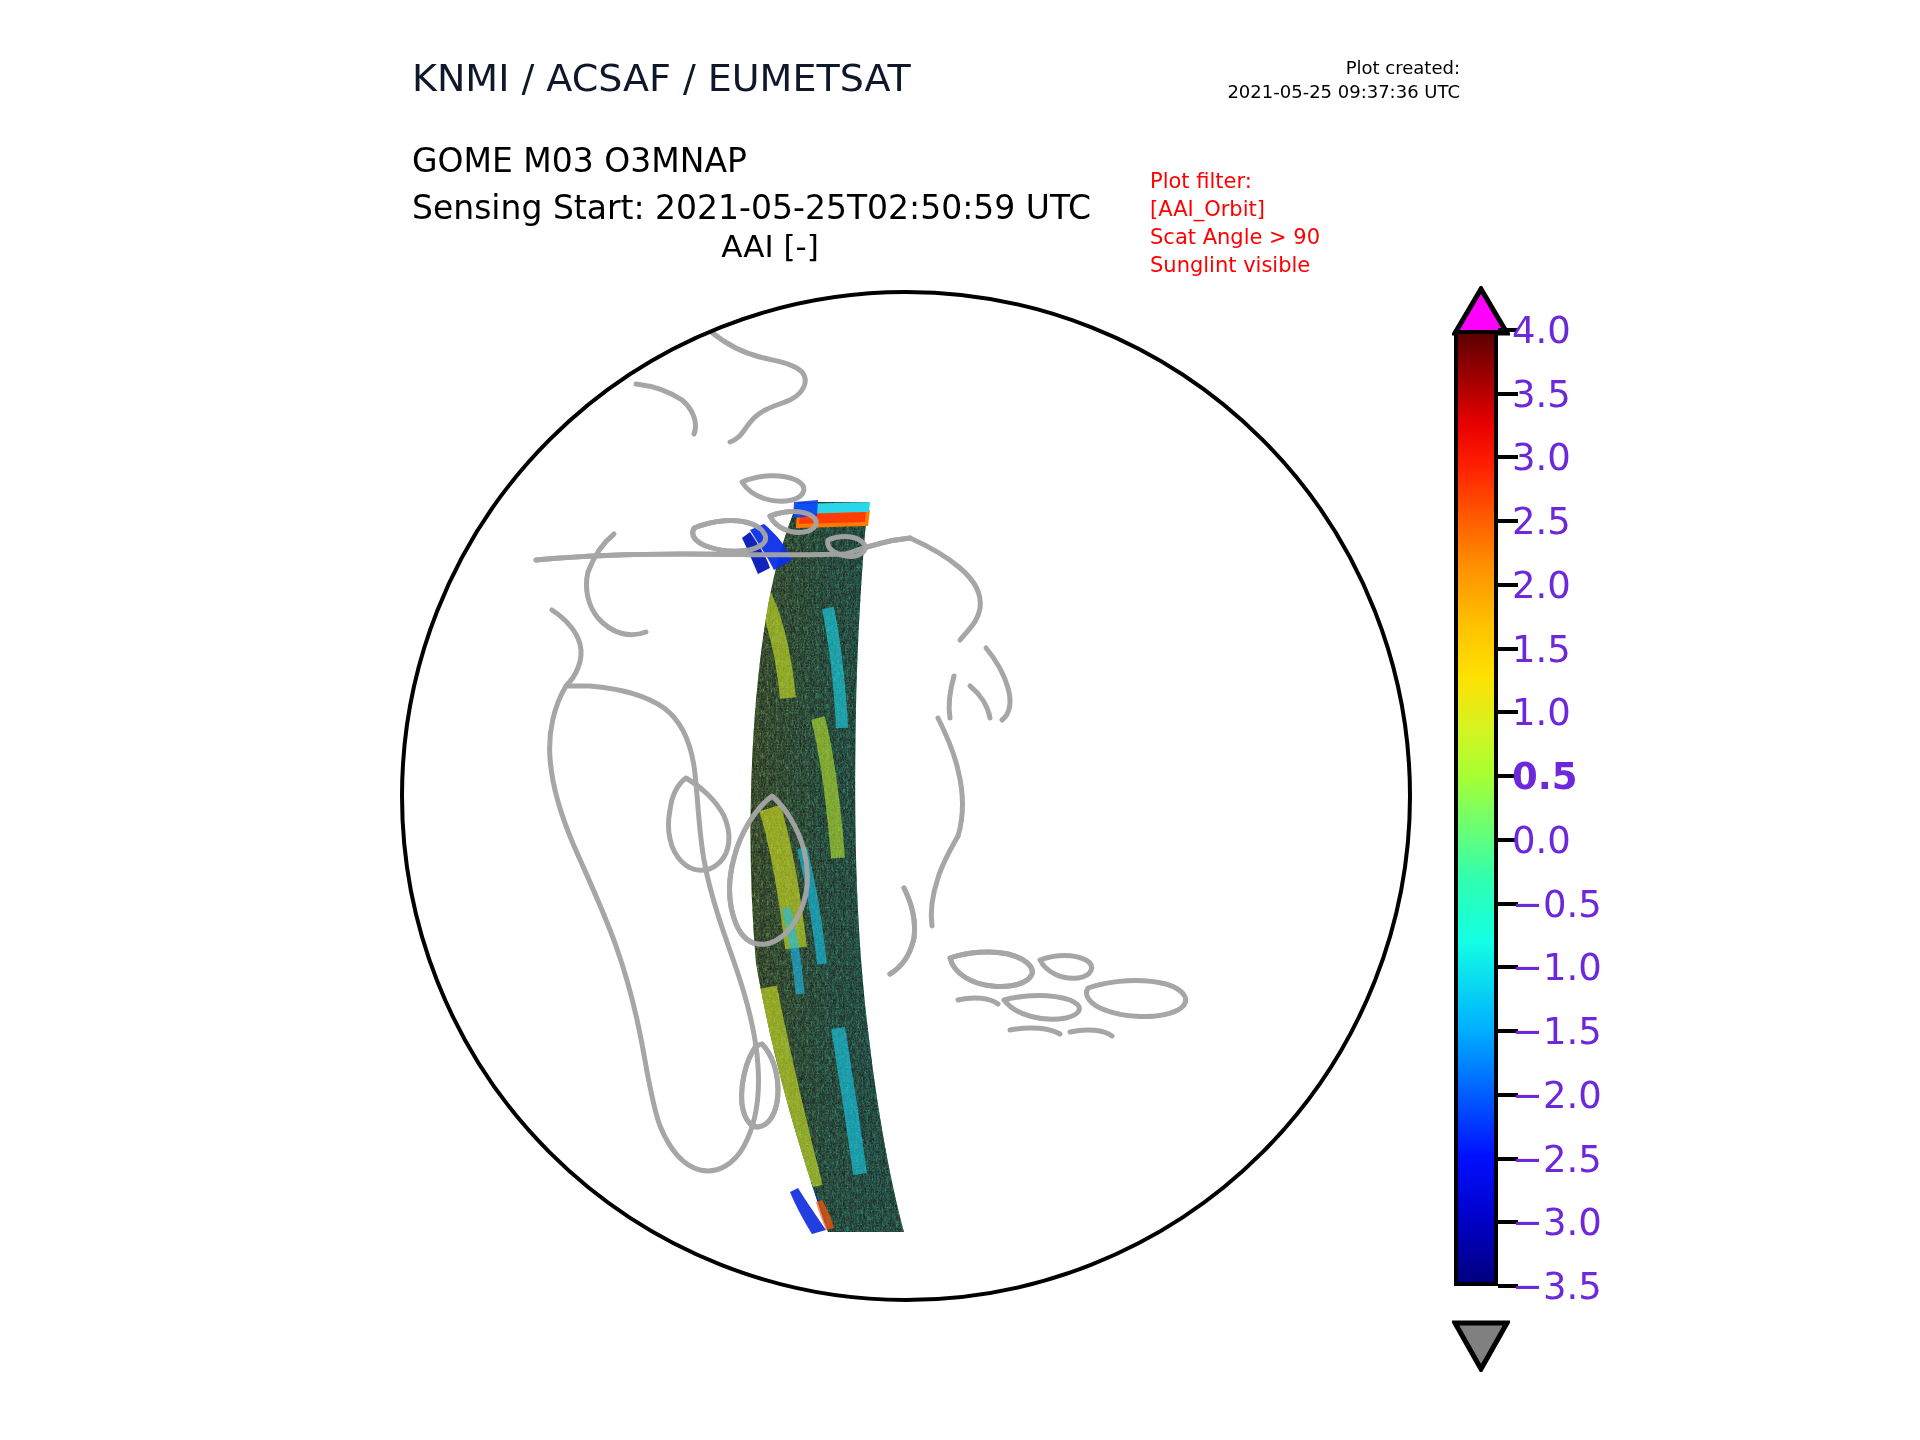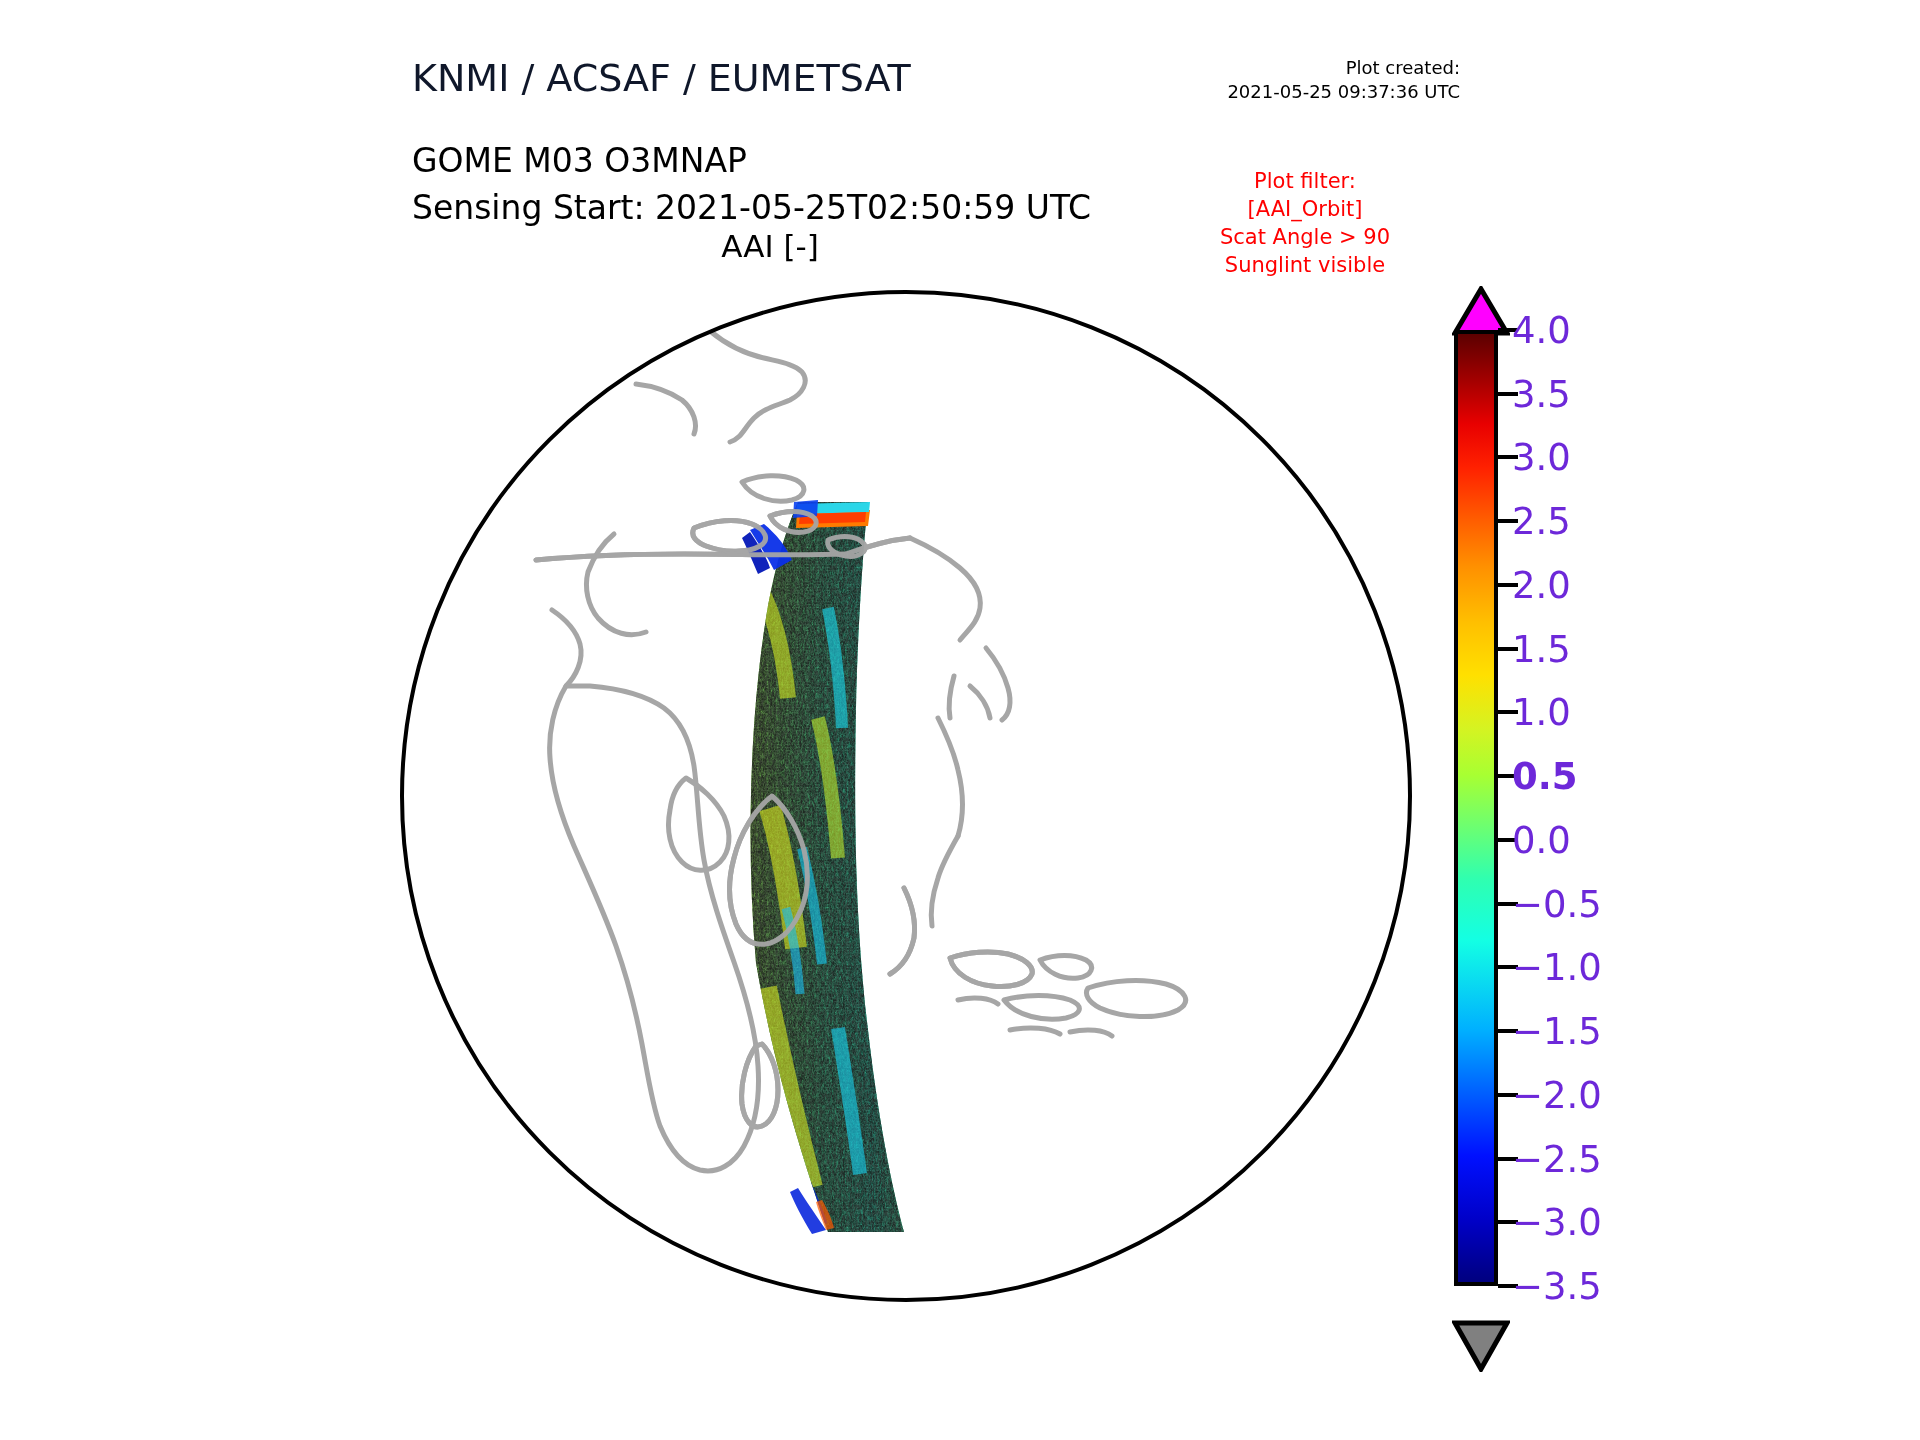--- a/index.html
+++ b/index.html
@@ -56,21 +56,21 @@
     font-size: 31px;
     color: #000000;
     padding-left: 45px;
   }
 
   #plot-filter-block {
     position: absolute;
     left: 1150px;
     top: 168px;
     width: 310px;
-    text-align: center;
+    text-align: left;
     font-size: 21px;
     color: #ff0000;
     line-height: 1.33;
   }
 
   
   #map-area {
     position: absolute;
     left: 398px;
     top: 288px;

